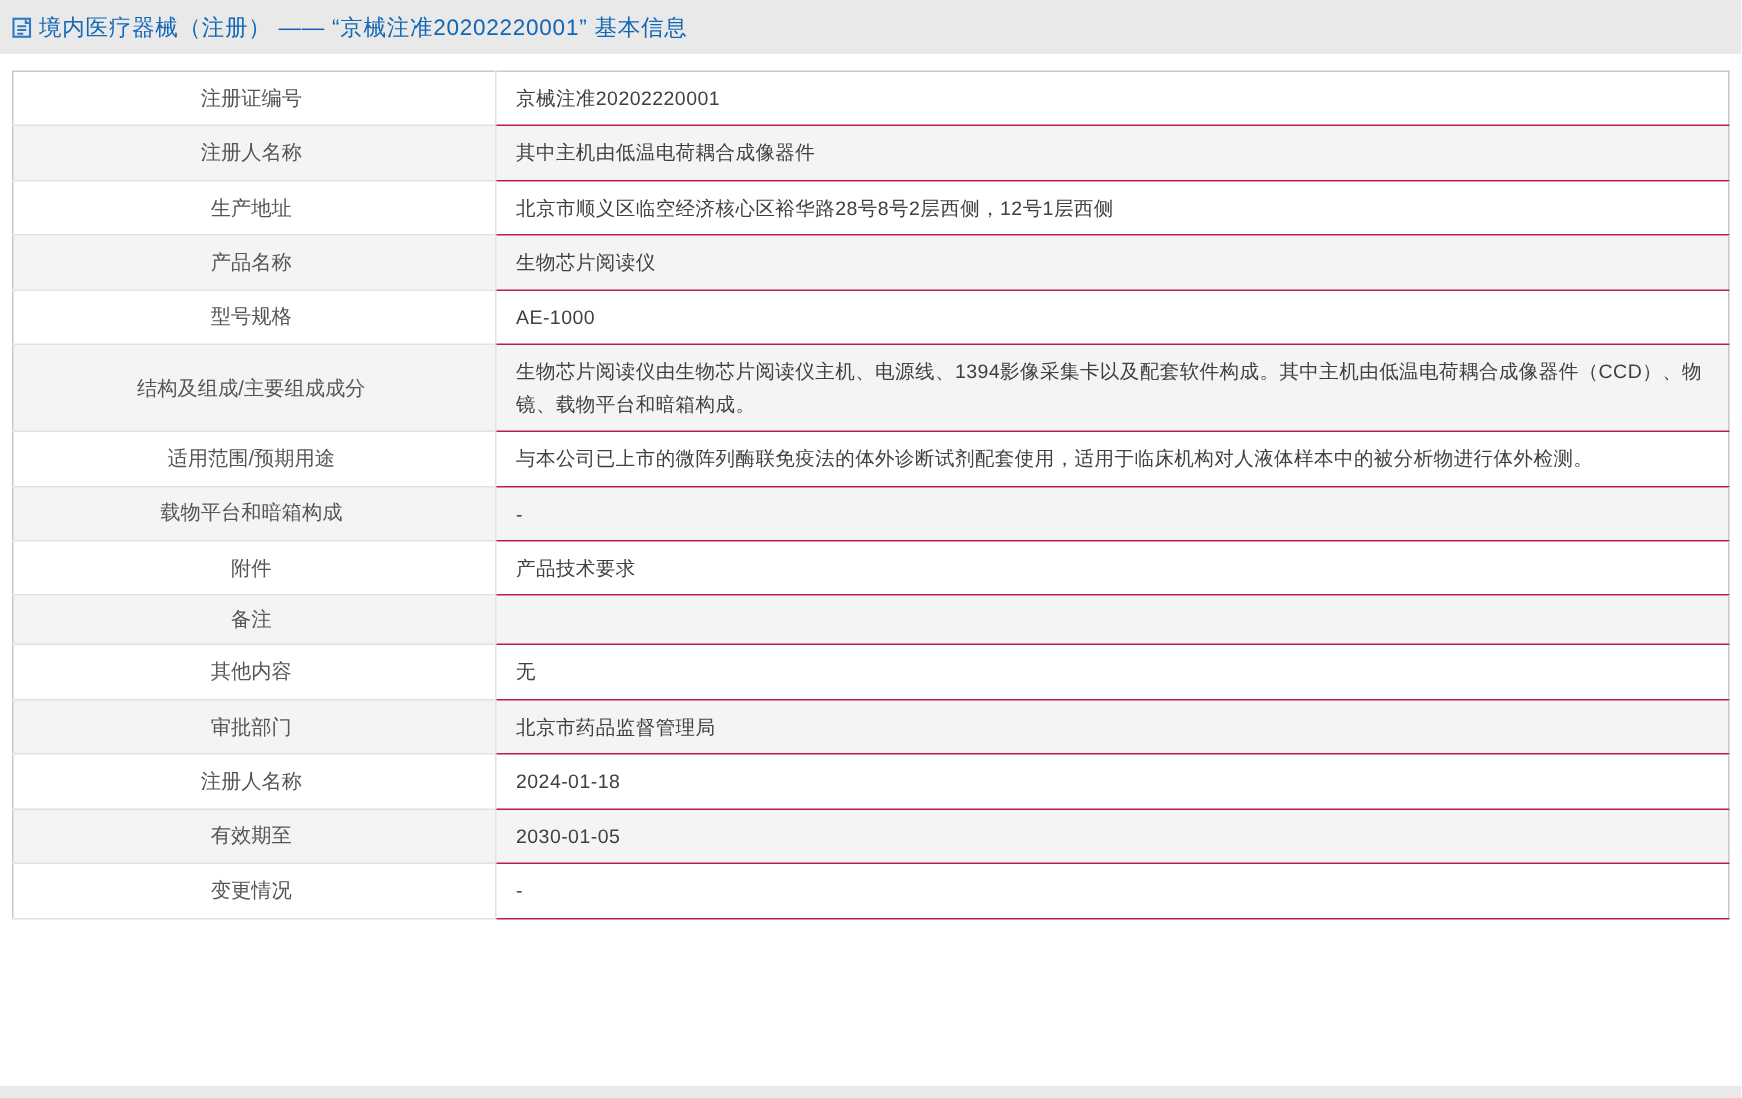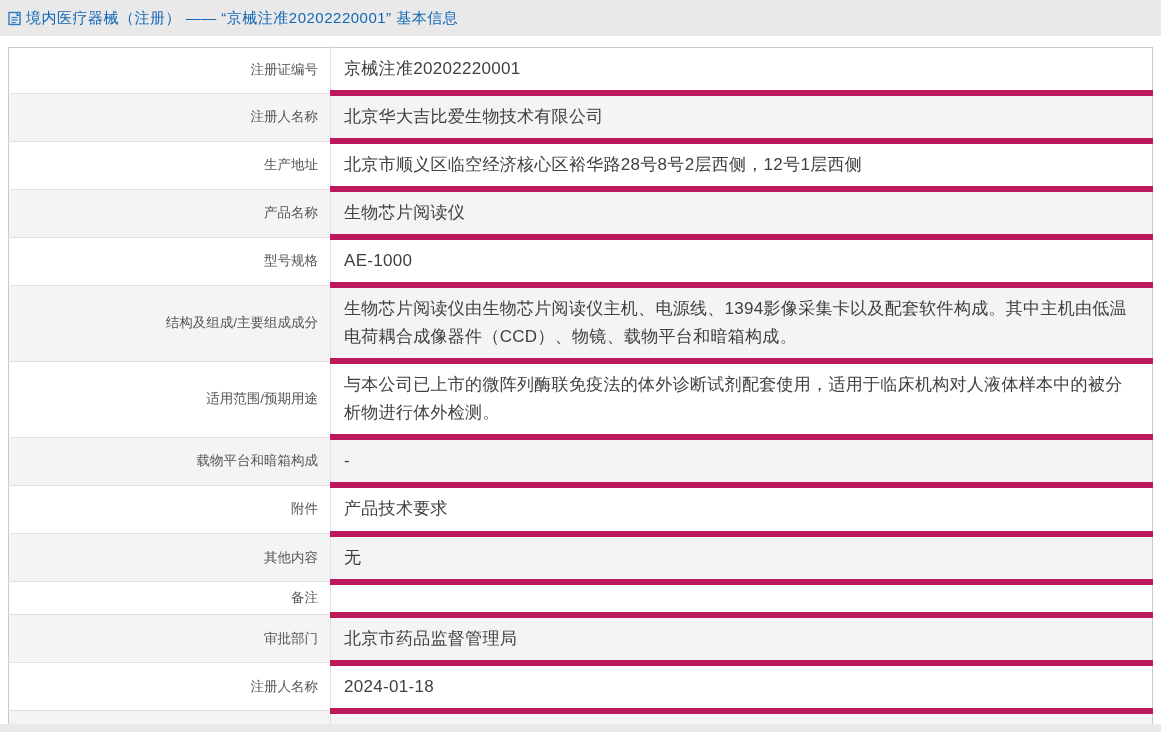--- a/index.html
+++ b/index.html
@@ -28,36 +28,36 @@
   table.info-table {
     width: 100%;
     border-collapse: collapse;
     border: 1px solid #c9c9c9;
     table-layout: fixed;
   }
   table.info-table tr:nth-child(even) { background: #f4f4f4; }
   table.info-table tr:nth-child(odd)  { background: #ffffff; }
   th.label-cell {
     width: 322px;
-    text-align: right;
+    text-align: center;
     font-weight: normal;
     color: #555555;
     font-size: 13.5px;
     padding: 7px 12px 7px 8px;
     border-bottom: 1px solid #e2e2e2;
     border-right: 1px solid #e2e2e2;
     height: 33px;
     vertical-align: middle;
     white-space: nowrap;
   }
   td.value-cell {
     color: #404040;
-    font-size: 17px;
+    font-size: 13px;
     padding: 7px 14px 7px 13px;
-    border-bottom: 6px solid #be185d;
+    border-bottom: 1px solid #be185d;
     height: 33px;
     vertical-align: middle;
     line-height: 1.65;
     letter-spacing: 0.3px;
   }
   .bottom-strip {
     position: absolute; left: 0; bottom: 0;
     width: 100%; height: 8px;
     background: #e9e9ea;
   }
@@ -91,21 +91,21 @@
       
     </td>
   </tr>
 
   <tr>
     <th class="label-cell">
       
       <span class="label-text">注册人名称</span>
     </th>
     <td class="value-cell">
-      <span class="value-text">北京华大吉比爱生物技术有限公司</span>
+      <span class="value-text">其中主机由低温电荷耦合成像器件</span>
       
     </td>
   </tr>
 
 
   <tr>
     <th class="label-cell">
       
       <span class="label-text">生产地址</span>
     </th>
@@ -178,62 +178,72 @@
     </th>
     <td class="value-cell">
       <span class="value-text">产品技术要求</span>
       
     </td>
   </tr>
 
   <tr>
     <th class="label-cell">
       
+      <span class="label-text">备注</span>
+    </th>
+    <td class="value-cell">
+      <span class="value-text"></span>
+      
+    </td>
+  </tr>
+
+  <tr>
+    <th class="label-cell">
+      
       <span class="label-text">其他内容</span>
     </th>
     <td class="value-cell">
       <span class="value-text">无</span>
       
     </td>
   </tr>
 
   <tr>
     <th class="label-cell">
       
-      <span class="label-text">备注</span>
-    </th>
-    <td class="value-cell">
-      <span class="value-text"></span>
-      
-    </td>
-  </tr>
-
-  <tr>
-    <th class="label-cell">
-      
       <span class="label-text">审批部门</span>
     </th>
     <td class="value-cell">
       <span class="value-text">北京市药品监督管理局</span>
       
     </td>
   </tr>
 
   <tr>
     <th class="label-cell">
       
       <span class="label-text">注册人名称</span>
     </th>
     <td class="value-cell">
       <span class="value-text">2024-01-18</span>
       
     </td>
   </tr>
 
 
+  <tr>
+    <th class="label-cell">
+      
+      <span class="label-text">有效期至</span>
+    </th>
+    <td class="value-cell">
+      <span class="value-text">2030-01-05</span>
+      
+    </td>
+  </tr>
 
   <tr>
     <th class="label-cell">
       
       <span class="label-text">变更情况</span>
     </th>
     <td class="value-cell">
       <span class="value-text">-</span>
       
     </td>

